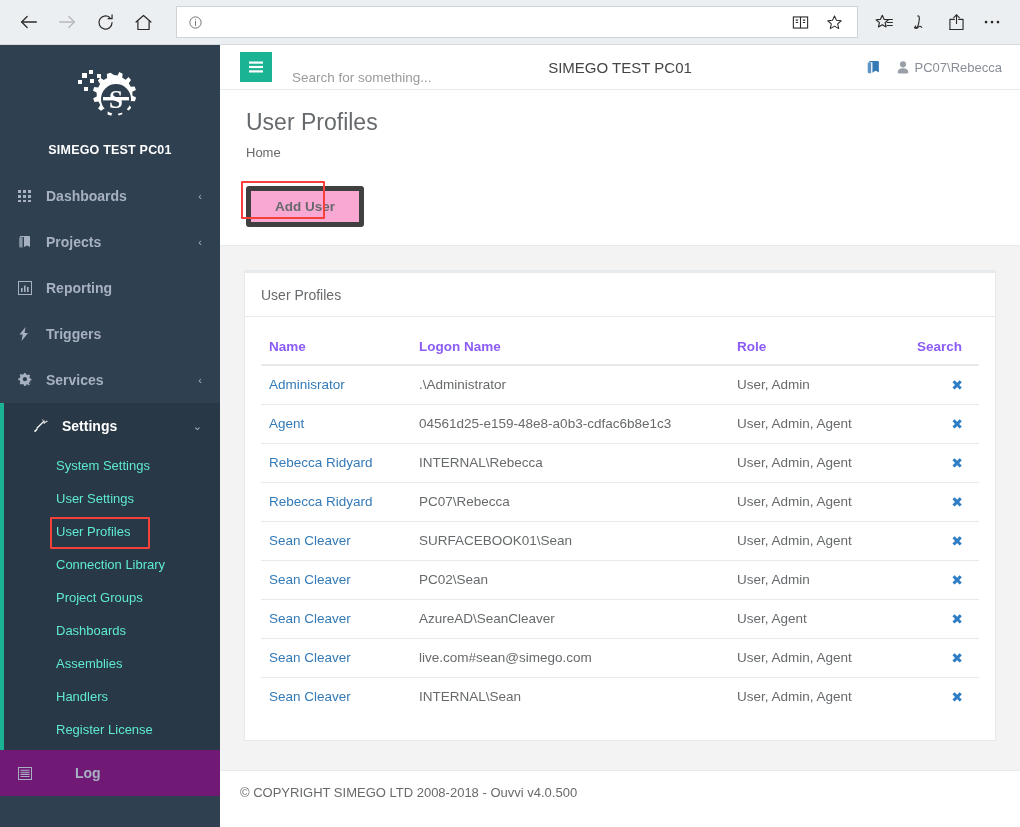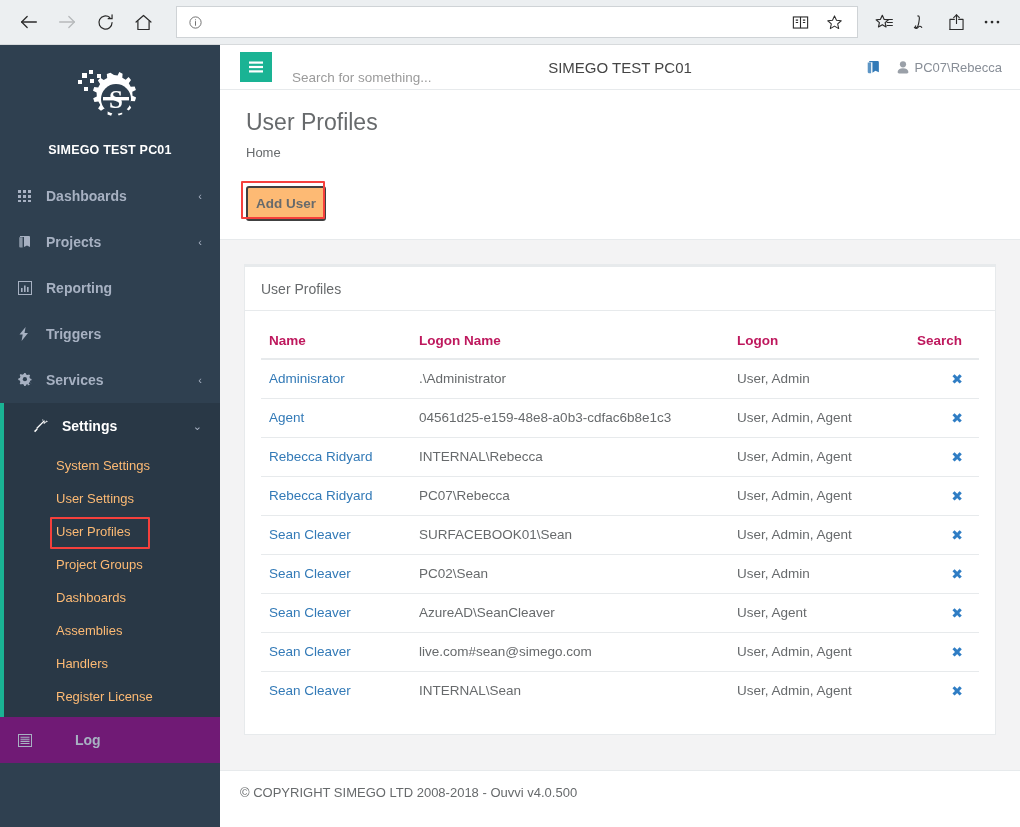--- a/index.html
+++ b/index.html
@@ -86,21 +86,21 @@
   .nav-item .label { flex:1 1 auto; padding-left:6px; }
   .nav-item .caret { font-size:11px; color:#a7b1c2; font-weight:normal; }
   .nav-item.active-section { color:#ffffff; background:#293846; }
   .nav-item.active-section .ico { color:#ffffff; }
   .section-wrap { border-left:4px solid #1ab394; }
   .section-wrap .nav-item { padding-left:30px; }
   .subnav { list-style:none; background:#293846; padding-bottom:4px; }
   .subnav li {
     height:33px; display:flex; align-items:center;
     padding-left:52px;
-    font-size:13px; color:#fdba74; cursor:pointer;
+    font-size:13px; color:#5eead4; cursor:pointer;
     position:relative;
   }
   .subnav li.highlight::after {
     content:""; position:absolute;
     left:46px; top:2px; width:96px; height:28px;
     border:2px solid #f5403c; border-radius:1px;
     pointer-events:none;
   }
   .nav-item.log-item { background:#701a75; color:#a7b1c2; height:46px;gap:29px; }
 
@@ -148,25 +148,25 @@
   .breadcrumb { margin-top:8px; font-size:13px; color:#676a6c; }
 
   .toolbar-row {
     background:#ffffff;
     border-bottom:1px solid #e7eaec;
     padding:12px 0 18px 26px;
     position:relative;
   }
   .btn-white {
     display:inline-block;
-    background:#fdba74;
-    border:2px solid #404040;
+    background:#f9a8d4;
+    border:5px solid #404040;
     color:#676a6c;
     font-size:13.5px; font-weight:bold;
-    padding:8px 8px;
+    padding:8px 24px;
     border-radius:3px;
     cursor:pointer;
     font-family:"Liberation Sans", sans-serif;
   }
   .toolbar-row { position:relative; }
   .redbox {
     position:absolute; left:21px; top:7px;
     width:84px; height:38px;
     border:2px solid #f5403c; border-radius:1px;
     pointer-events:none;
@@ -181,21 +181,21 @@
   .panel-head {
     padding:14px 16px 13px 16px;
     border-bottom:1px solid #e7eaec;
     font-size:14px; color:#676a6c;
   }
   .panel-body { padding:12px 16px 24px 16px; }
 
   table.profiles { width:100%; border-collapse:collapse; }
   table.profiles th {
     text-align:left;
-    font-size:13.5px; font-weight:bold; color:#be185d;
+    font-size:13.5px; font-weight:bold; color:#8b5cf6;
     padding:10px 8px 10px 8px;
     border-bottom:2px solid #e7eaec;
   }
   table.profiles td {
     font-size:13.5px; color:#676a6c;
     padding:11px 8px 11px 8px;
     border-top:1px solid #e7eaec;
   }
   table.profiles tbody tr:first-child td { border-top:0; }
   table.profiles tbody tr td { border-bottom:1px solid #e7eaec; }
@@ -412,20 +412,23 @@
           <li>
               <span>System Settings</span>
             </li>
           <li>
               <span>User Settings</span>
             </li>
           <li class="highlight">
               <span>User Profiles</span>
             </li>
           <li>
+              <span>Connection Library</span>
+            </li>
+          <li>
               <span>Project Groups</span>
             </li>
           <li>
               <span>Dashboards</span>
             </li>
           <li>
               <span>Assemblies</span>
             </li>
           <li>
               <span>Handlers</span>
@@ -493,21 +496,21 @@
 
     <div class="main-area">
       <div class="panel">
         <div class="panel-head">User Profiles</div>
         <div class="panel-body">
           <table class="profiles">
             <thead>
               <tr>
                 <th class="col-name">Name</th>
                 <th class="col-logon">Logon Name</th>
-                <th class="col-role">Logon</th>
+                <th class="col-role">Role</th>
                 <th class="col-delete">Search</th>
               </tr>
             </thead>
             <tbody>
               <tr>
                 <td class="col-name"><a class="rowlink">Adminisrator</a></td>
                 <td class="col-logon">.\Administrator</td>
                 <td class="col-role">User, Admin</td>
                 <td class="col-delete"><span class="del-x">✖</span></td>
               </tr>

